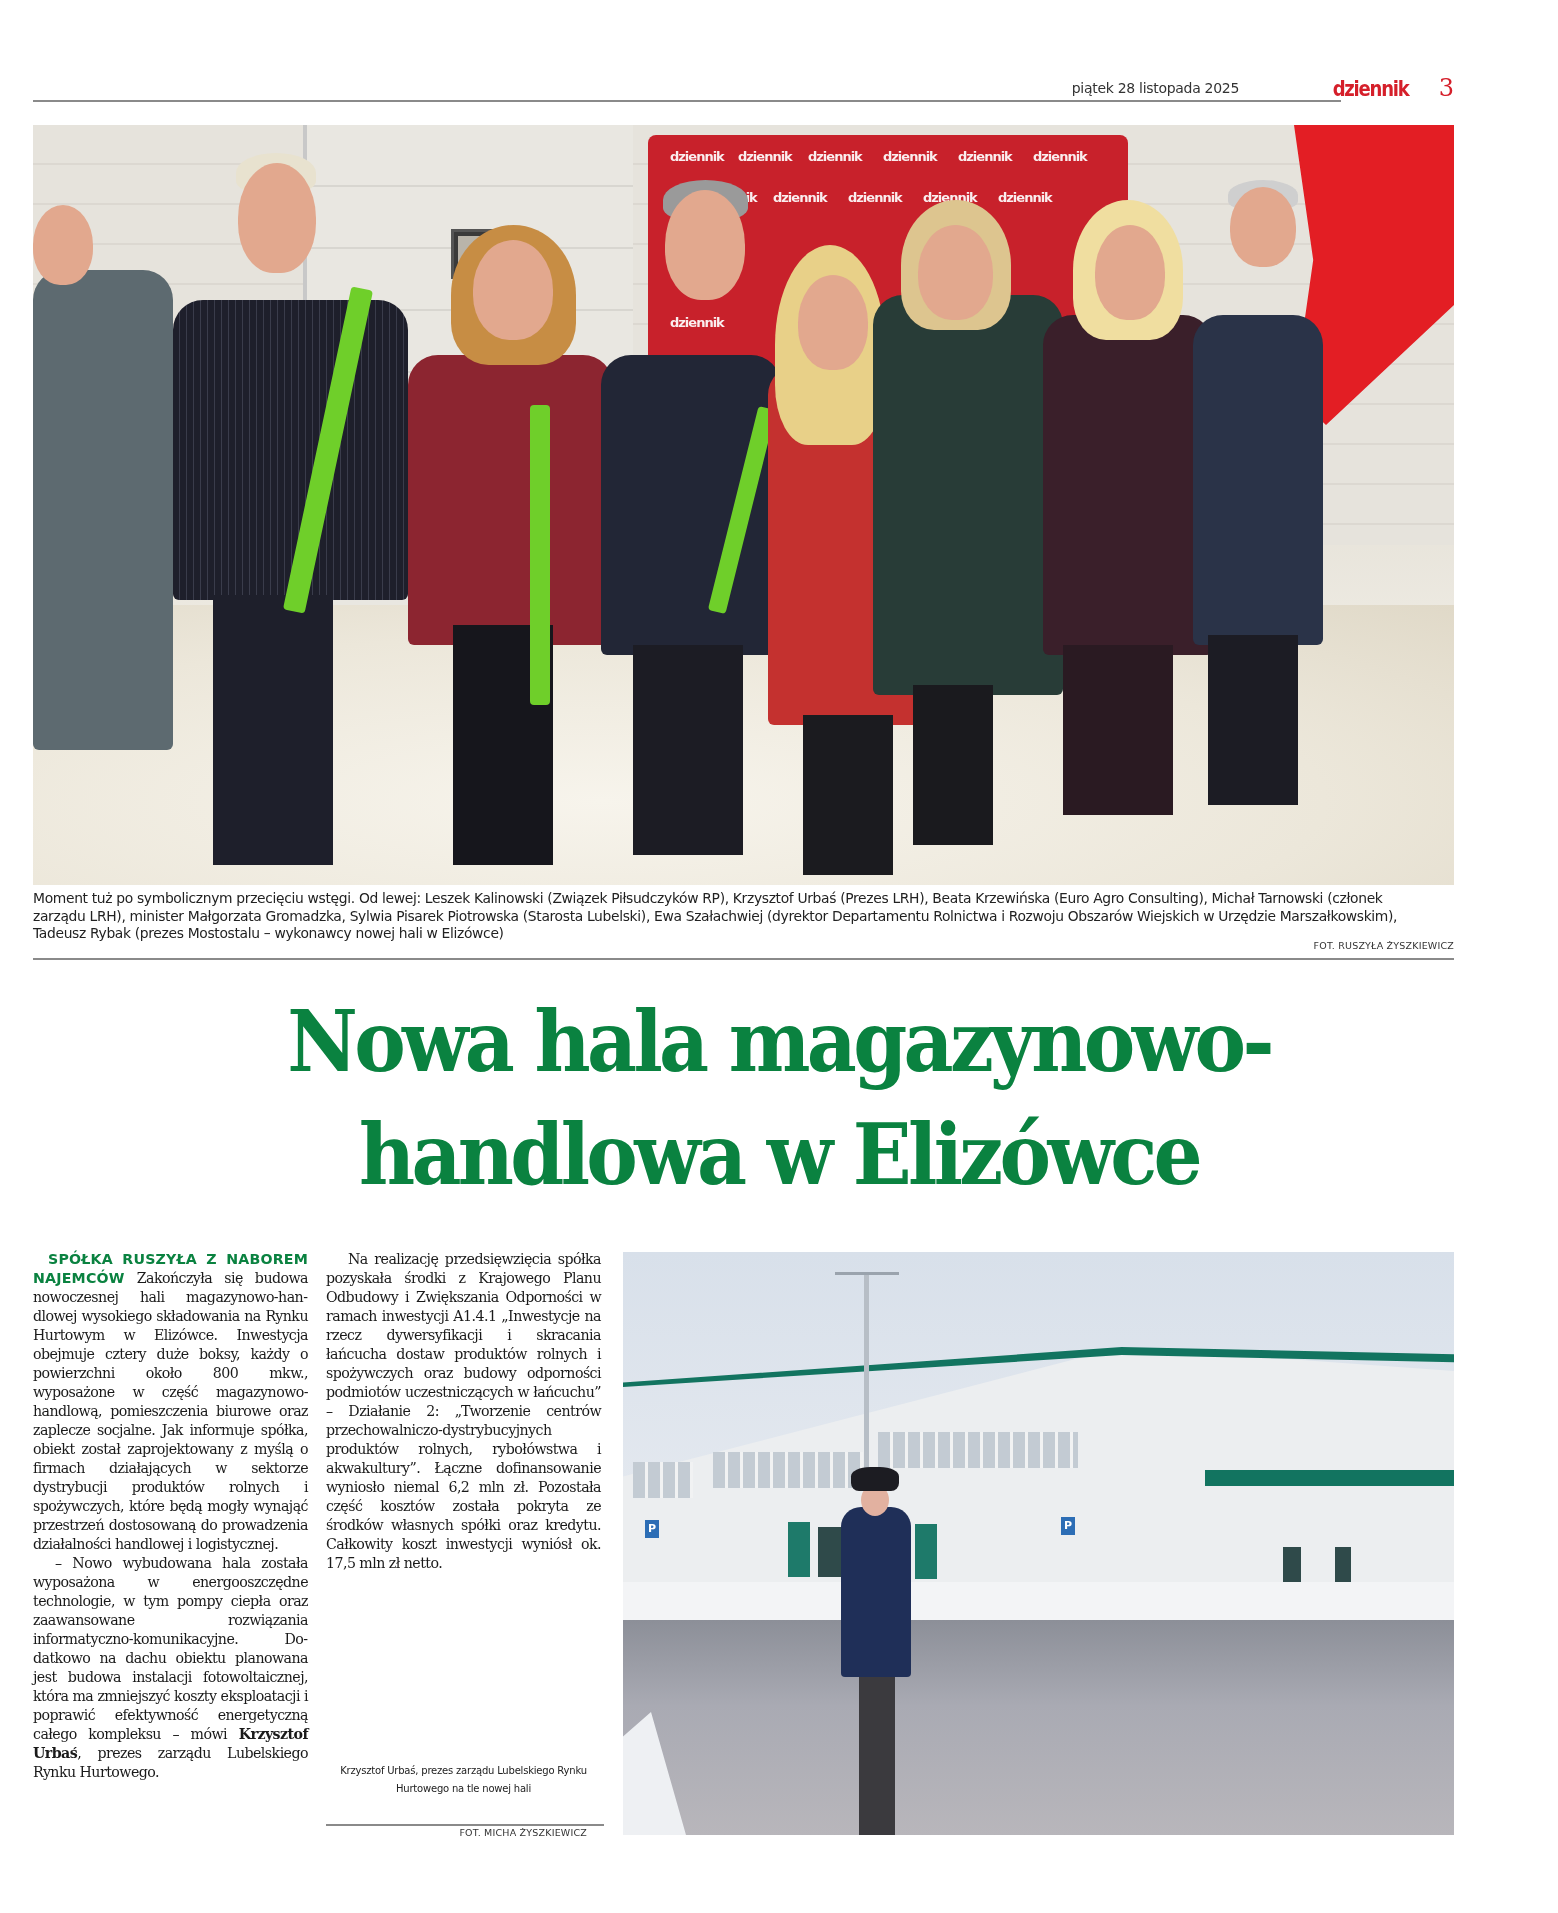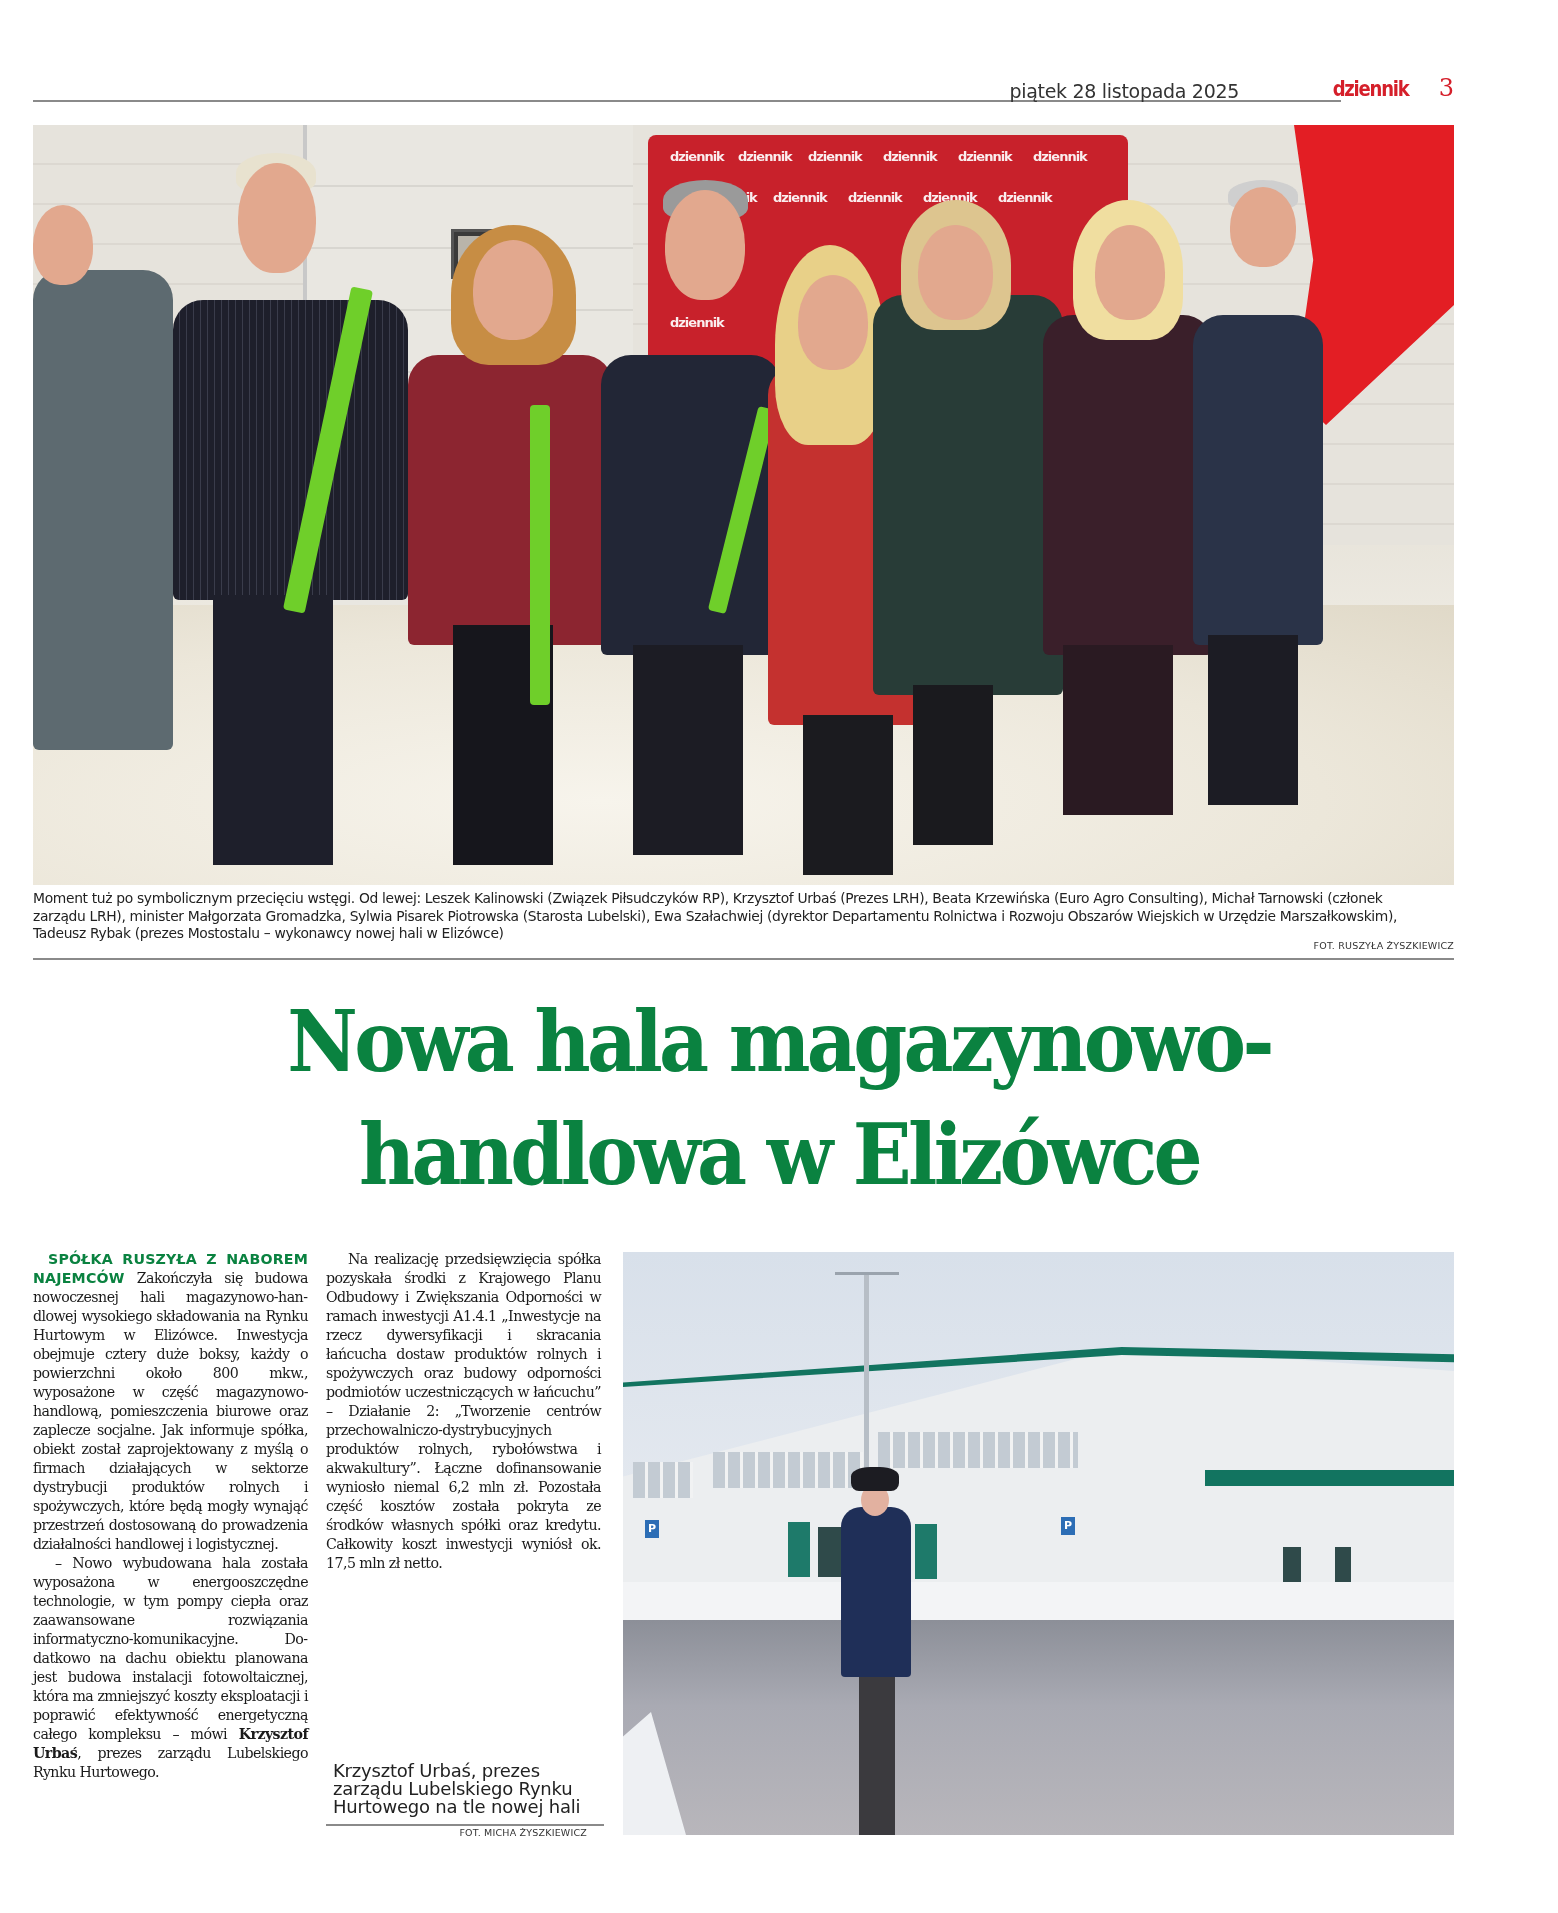--- a/index.html
+++ b/index.html
@@ -3,21 +3,21 @@
 <meta charset="utf-8">
 <style>
   * { box-sizing: border-box; margin: 0; padding: 0; }
   html, body { width: 1558px; height: 1913px; background: #ffffff; overflow: hidden; }
   body { position: relative; font-family: "DejaVu Serif", serif; color: #1a1a1a; }
 
   
   .masthead { position: absolute; left: 33px; top: 78px; width: 1421px; height: 26px; }
   .masthead-rule { position: absolute; left: 0; top: 22px; width: 1308px; height: 2px; background: #8a8a8a; }
   .masthead-date { position: absolute; right: 215px; top: 2px; font-family: "DejaVu Sans", sans-serif;
-    font-size: 19px; color: #333; letter-spacing: -0.3px; }
+    font-size: 14px; color: #333; letter-spacing: -0.3px; }
   .masthead-logo { position: absolute; right: 45px; top: -2px; font-family: "DejaVu Sans", sans-serif;
     font-weight: bold; font-size: 22px; color: #d51f2a; letter-spacing: -1.5px; transform: scaleX(0.82); transform-origin: right; }
   .masthead-page { position: absolute; right: 0; top: -4px; font-family: "DejaVu Serif", serif;
     font-size: 24px; color: #d51f2a; }
 
   
   .photo-top { position: absolute; left: 33px; top: 125px; width: 1421px; height: 760px; overflow: hidden;
     background: linear-gradient(180deg, #d9d6cf 0%, #e4e0d6 45%, #efece4 70%, #f2efe6 100%); }
   .pt-wall { position: absolute; left: 0; top: 0; width: 100%; height: 420px;
     background: repeating-linear-gradient(180deg, #e6e3dc 0 38px, #dcd8d1 38px 40px); }
@@ -53,22 +53,22 @@
   .col { position: absolute; top: 1250px; width: 275px; font-family: "DejaVu Serif", serif; font-size: 14.2px;
     line-height: 19px; color: #1a1a1a; text-align: justify; letter-spacing: -0.55px; hyphens: manual; }
   .col-1 { left: 33px; }
   .col-2 { left: 326px; }
   .col p { text-indent: 22px; }
   .col p.first { text-indent: 0; }
   .lead { font-family: "DejaVu Sans", sans-serif; font-weight: bold; color: #0a8240; letter-spacing: 0.2px; }
   .lead-first { padding-left: 15px; }
   .bold-name { font-weight: bold; }
 
-  .caption-bottom { position: absolute; left: 333px; top: 1762px; width: 275px; text-align: left; font-family: "DejaVu Sans", sans-serif;
-    font-size: 18px; line-height: 18px; color: #222; letter-spacing: -0.2px; }
+  .caption-bottom { position: absolute; left: 326px; top: 1762px; width: 275px; text-align: center; font-family: "DejaVu Sans", sans-serif;
+    font-size: 10px; line-height: 18px; color: #222; letter-spacing: -0.2px; }
   .rule-bottom { position: absolute; left: 326px; top: 1824px; width: 278px; height: 1.5px; background: #8a8a8a; }
   .credit-bottom { position: absolute; left: 312px; top: 1827px; width: 275px; text-align: right; font-family: "DejaVu Sans", sans-serif; font-size: 9.5px; color: #333; letter-spacing: 0.2px; }
 
   
   .photo-bottom { position: absolute; left: 623px; top: 1252px; width: 831px; height: 583px; overflow: hidden;
     background: linear-gradient(180deg, #d8e0ea 0%, #e3e8ef 40%, #eef0f3 60%); }
   .pb-building { position: absolute; left: 0; top: 95px; width: 831px; height: 240px; background: #eceef0; clip-path: polygon(0 54%, 60% 0, 100% 10%, 100% 100%, 0 100%); }
   .pb-roof { position: absolute; left: 0; top: 95px; width: 831px; height: 40px; background: #127460; clip-path: polygon(0 89%, 60% 0, 100% 18%, 100% 38%, 60% 20%, 0 100%); }
   .pb-windows { position: absolute; height: 36px; background: repeating-linear-gradient(90deg, #c3cbd3 0 12px, #f1f2f3 12px 15px); }
   .pb-annex-roof { position: absolute; left: 582px; top: 218px; width: 249px; height: 16px; background: #127460; }

